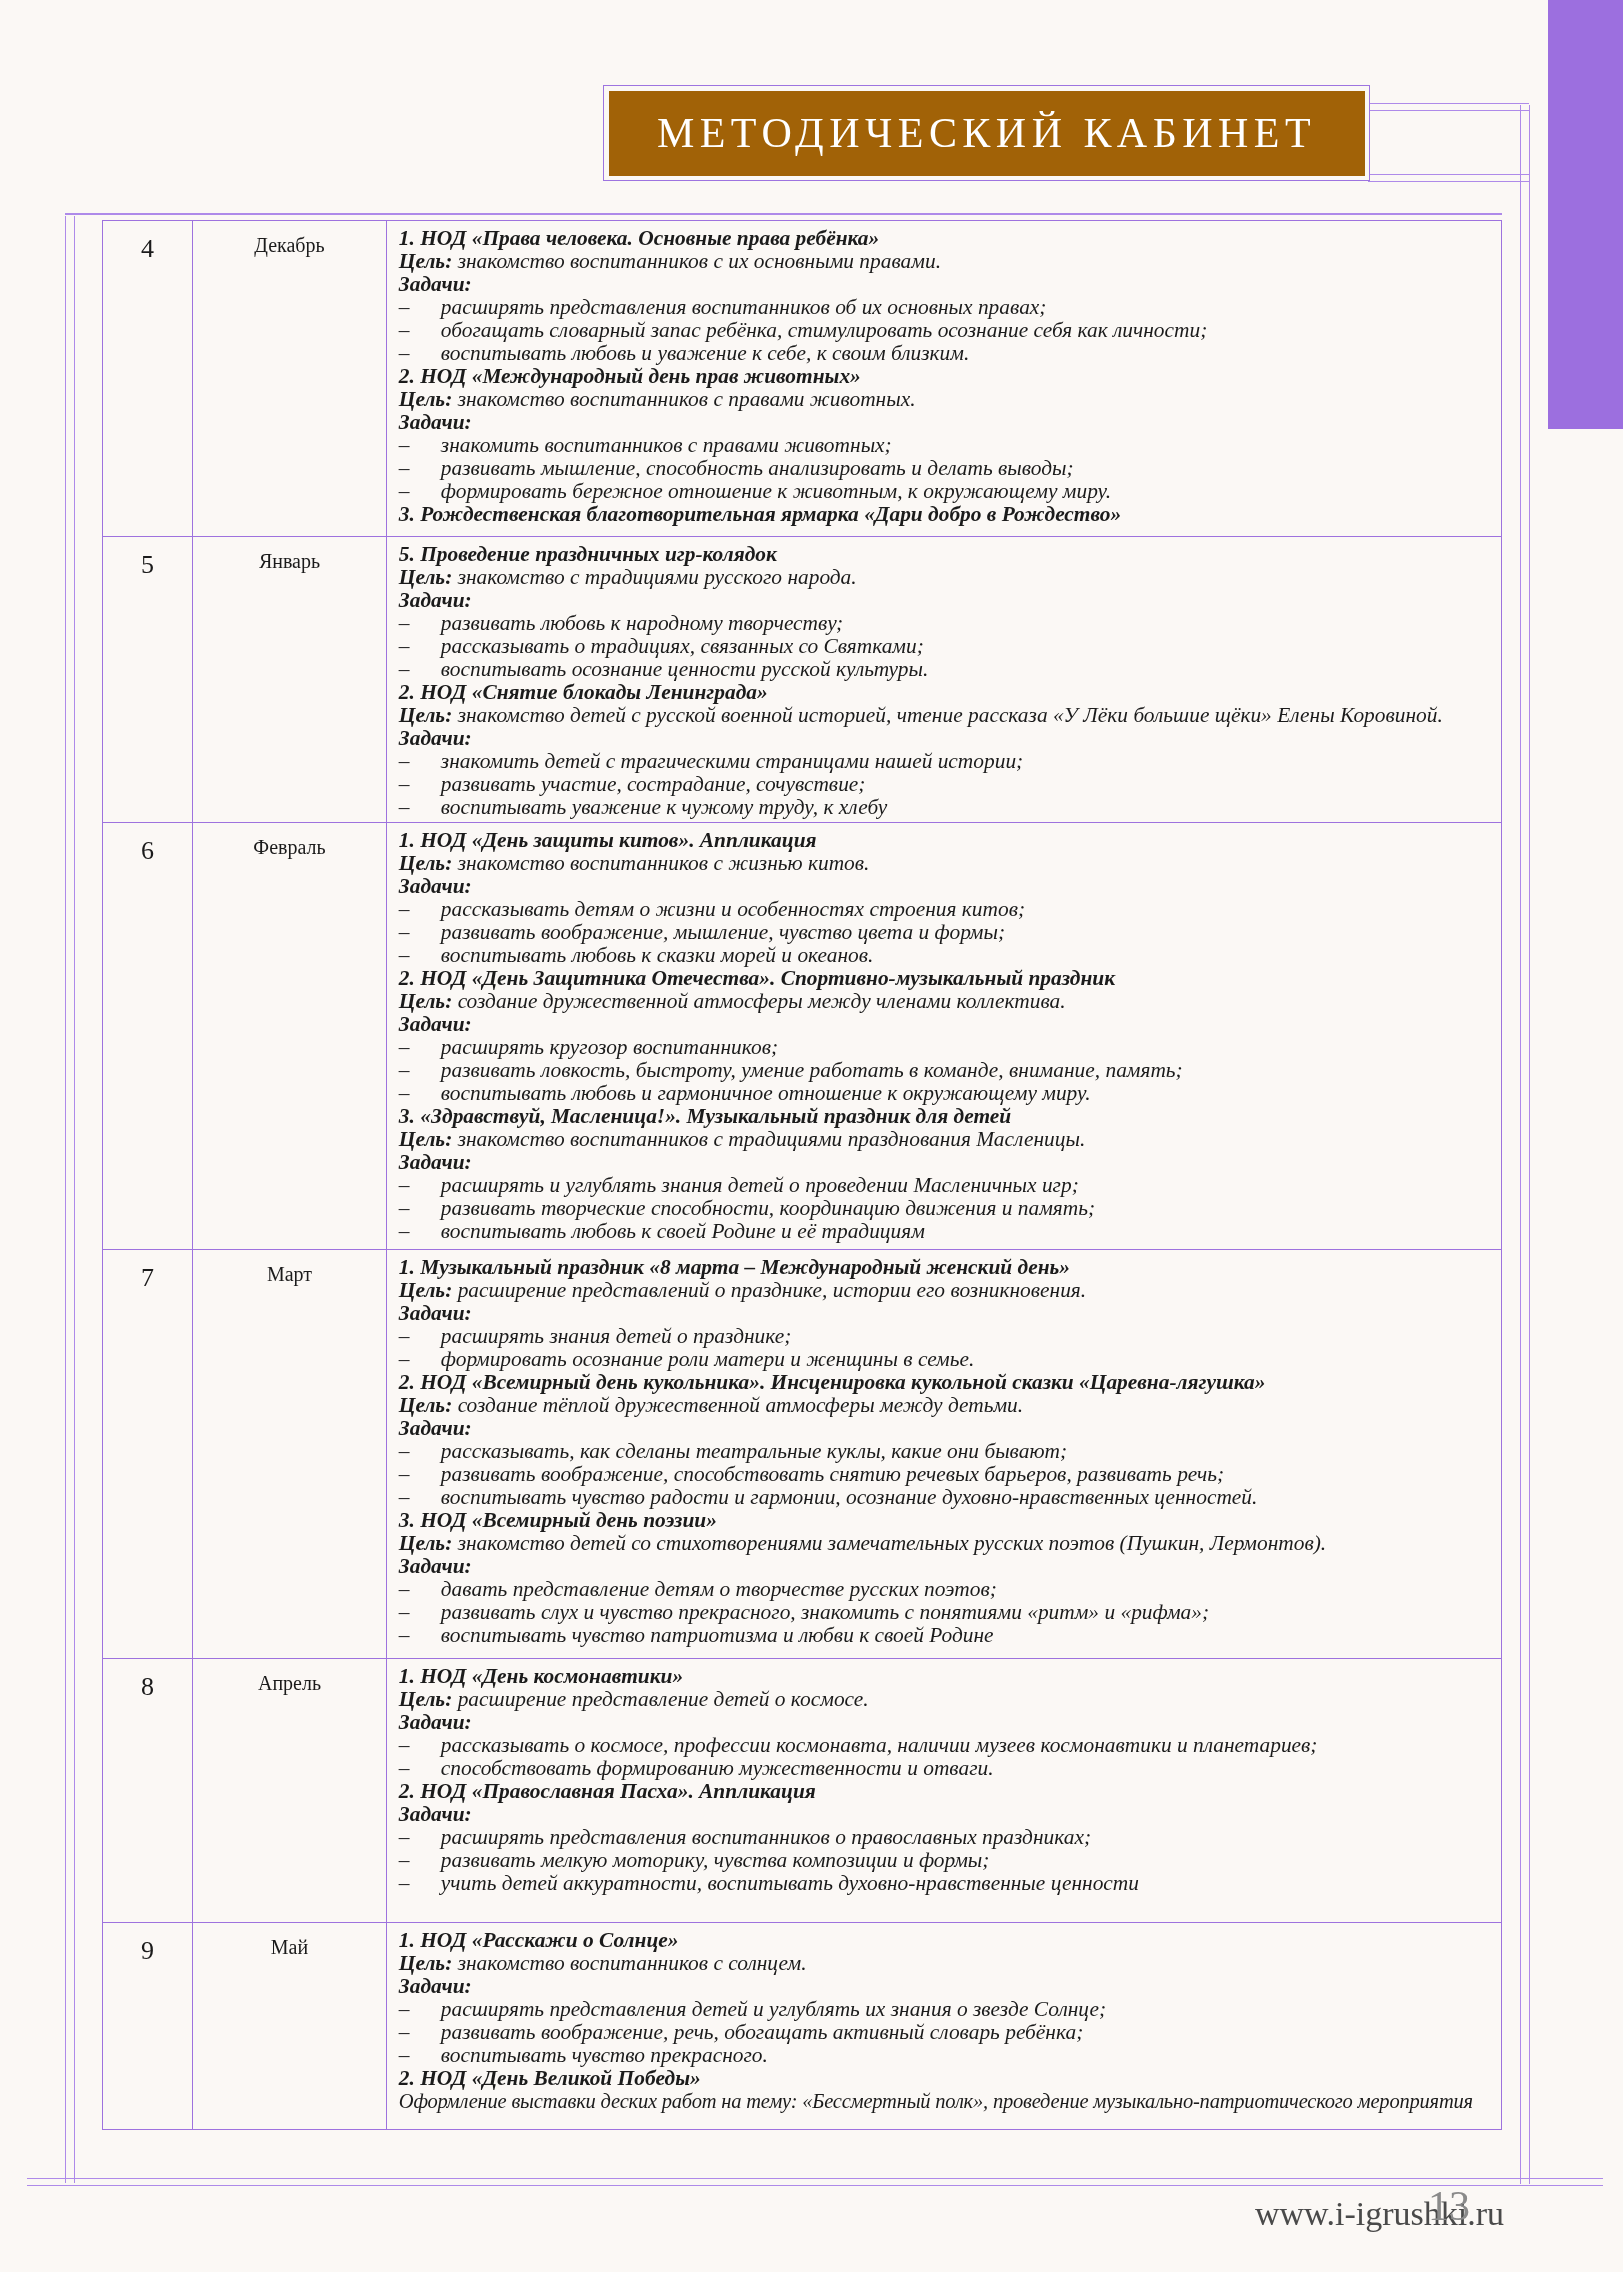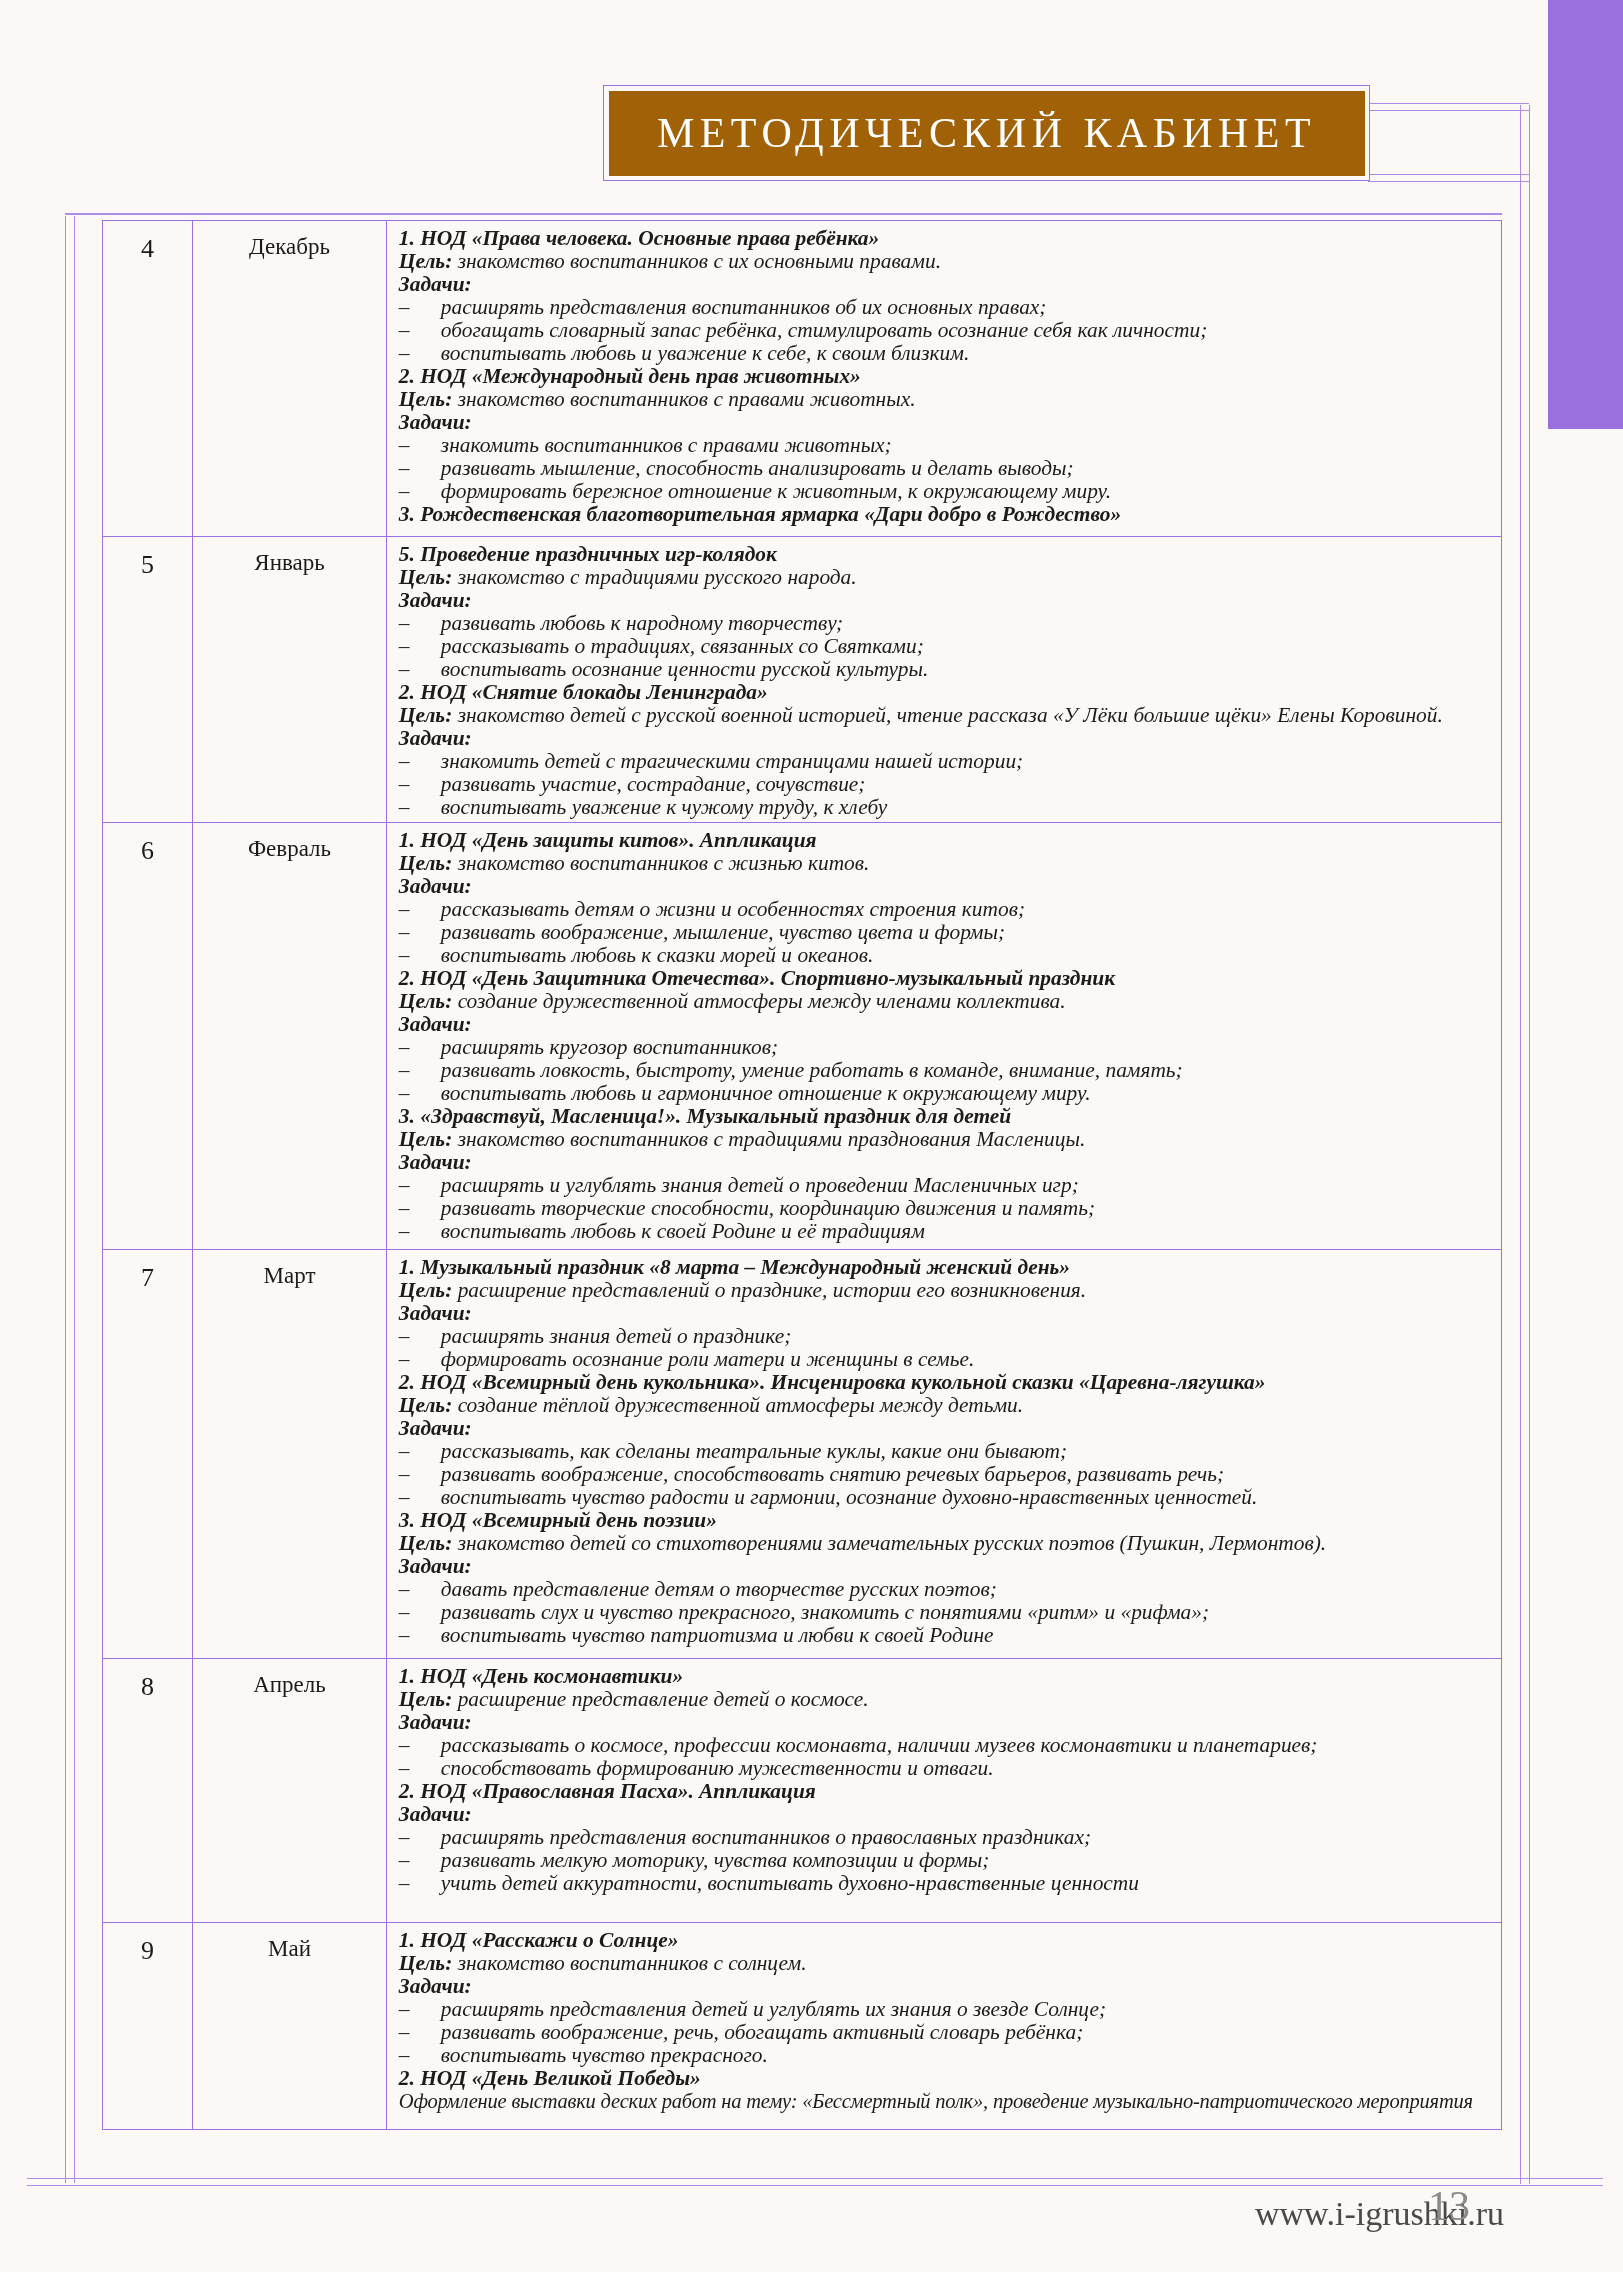--- a/index.html
+++ b/index.html
@@ -34,21 +34,21 @@
   .footer-site{position:absolute;left:1255px;top:2195px;font-size:34px;color:#4a4a4a;}
   .footer-page{position:absolute;left:1428px;top:2182px;font-size:42px;color:#8a8a8a;}
   
   .atable{position:absolute;left:102px;top:220px;width:1400px;box-sizing:border-box;
     border:1.8px solid #9e72de;background:transparent;}
   .trow{display:grid;grid-template-columns:90px 194px 1fr;box-sizing:border-box;
     border-bottom:1.8px solid #9e72de;overflow:hidden;}
   .trow:last-child{border-bottom:none;}
   .cell{box-sizing:border-box;overflow:hidden;}
   .cnum{border-right:1.8px solid #9e72de;text-align:center;padding-top:12.7px;font-size:26px;}
-  .cmonth{border-right:1.8px solid #9e72de;text-align:center;padding-top:12.7px;font-size:23px;}
+  .cmonth{border-right:1.8px solid #9e72de;text-align:center;padding-top:12.7px;font-size:20px;}
   .ccontent{padding:6.4px 5.5px 0 11.8px;font-size:21.4px;line-height:23px;font-style:italic;}
   .line{white-space:nowrap;}
   .line.title{font-weight:bold;}
   .line.label{font-weight:bold;}
   .line.bullet{display:flex;}
   .line.bullet .dash{flex:0 0 42px;width:42px;}
   .line.plain.tight{font-size:20.5px;letter-spacing:-0.01em;}
 </style>
 </head>
 <body>

